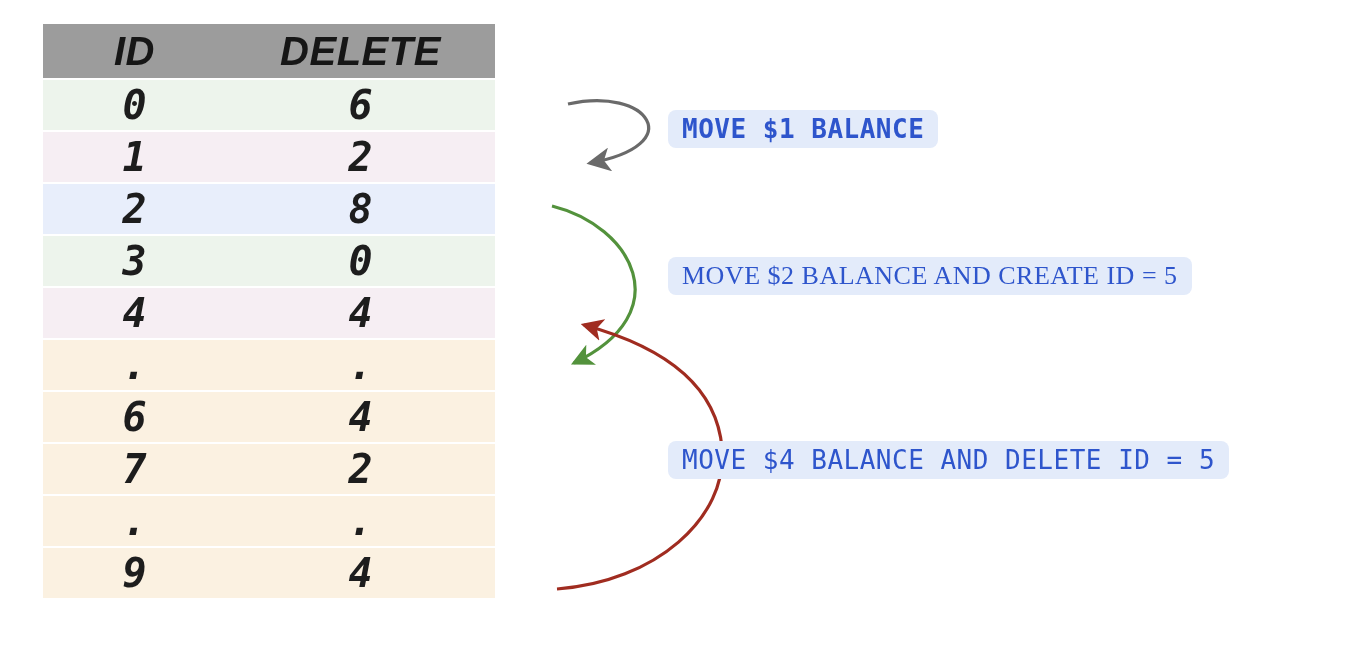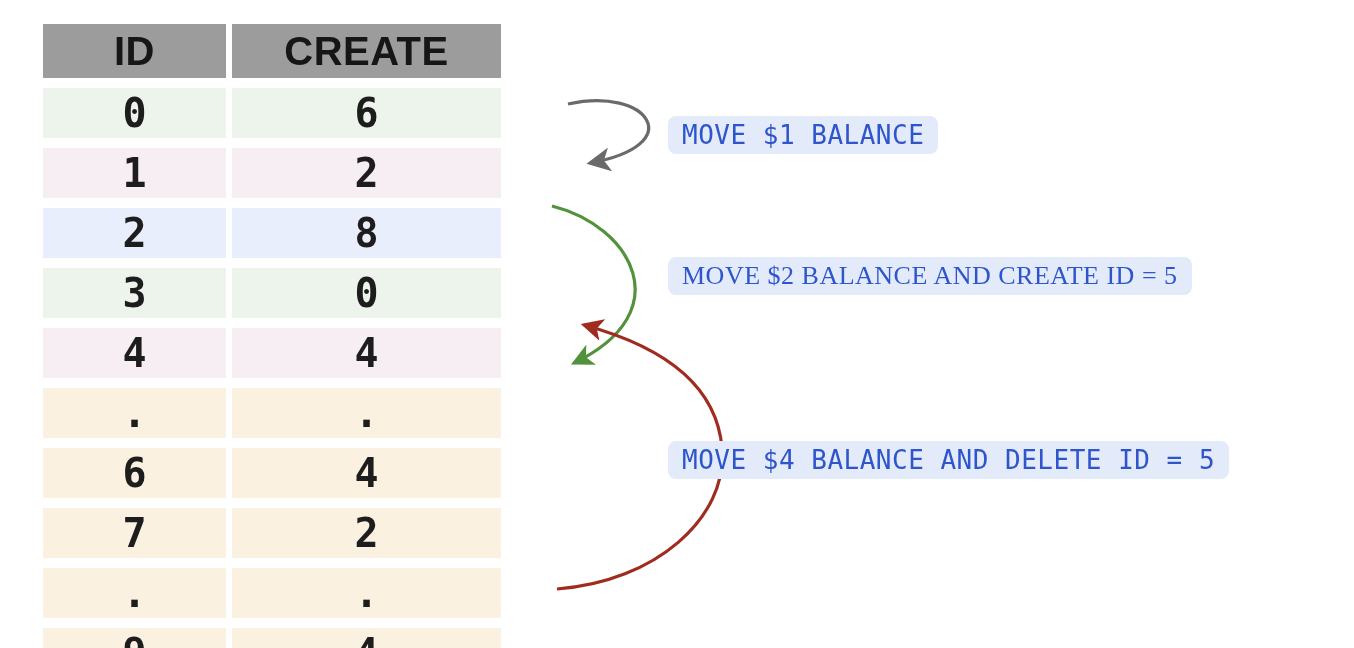--- a/index.html
+++ b/index.html
@@ -17,21 +17,21 @@
   }
   *{margin:0;padding:0;box-sizing:border-box;}
   html,body{width:1354px;height:648px;background:#ffffff;overflow:hidden;}
   .canvas{
     position:relative;width:1354px;height:648px;background:#ffffff;
     font-family:"Liberation Sans", sans-serif;
   }
 
   
   .ledger{position:absolute;left:43px;top:24px;width:458px;}
-  .t-row{display:flex;gap:6px;margin-bottom:10px;}
+  .t-row{display:flex;margin-bottom:2px;font-style:italic;}
   .t-cell{
     display:flex;align-items:center;justify-content:center;
     height:50px;color:var(--cell-text);
     font-family:"DejaVu Sans Mono", monospace;font-weight:bold;font-size:40px;
     line-height:50px;
   }
   .c-id{width:183px;}
   .c-bal{width:269px;}
   .t-head .t-cell{
     height:54px;background:var(--header-bg);
@@ -44,21 +44,21 @@
   .row-cream .t-cell{background:var(--row-cream);}
 
   
   .op-label{
     position:absolute;left:668px;height:38px;line-height:38px;
     padding:0 14px;border-radius:8px;background:var(--label-bg);
     color:var(--label-text);
     font-family:"DejaVu Sans Mono", monospace;font-size:26px;font-weight:500;
     letter-spacing:0.5px;white-space:nowrap;
   }
-  .op-1{top:116px;}
+  .op-1{top:110px;font-weight:bold;}
   .op-2{top:257px;font-family:Liberation Serif, serif;}
   .op-3{top:441px;}
 
   
   .arrows{position:absolute;left:0;top:0;width:1354px;height:648px;pointer-events:none;}
   .arrow-path{fill:none;stroke-width:3.2px;}
   .stroke-gray{stroke:var(--arrow-gray);}
   .stroke-green{stroke:var(--arrow-green);}
   .stroke-red{stroke:var(--arrow-red);}
   .mk-gray{fill:var(--arrow-gray);}
@@ -66,21 +66,21 @@
   .mk-red{fill:var(--arrow-red);}
 </style>
 </head>
 <body>
 
 <div class="canvas">
 
   <div class="ledger">
     <div class="t-row t-head">
       <div class="t-cell c-id">ID</div>
-      <div class="t-cell c-bal">CREATE</div>
+      <div class="t-cell c-bal">DELETE</div>
     </div>
 
     <div class="t-row row-green">
       <div class="t-cell c-id">0</div>
       <div class="t-cell c-bal">6</div>
     </div>
     <div class="t-row row-pink">
       <div class="t-cell c-id">1</div>
       <div class="t-cell c-bal">2</div>
     </div>

